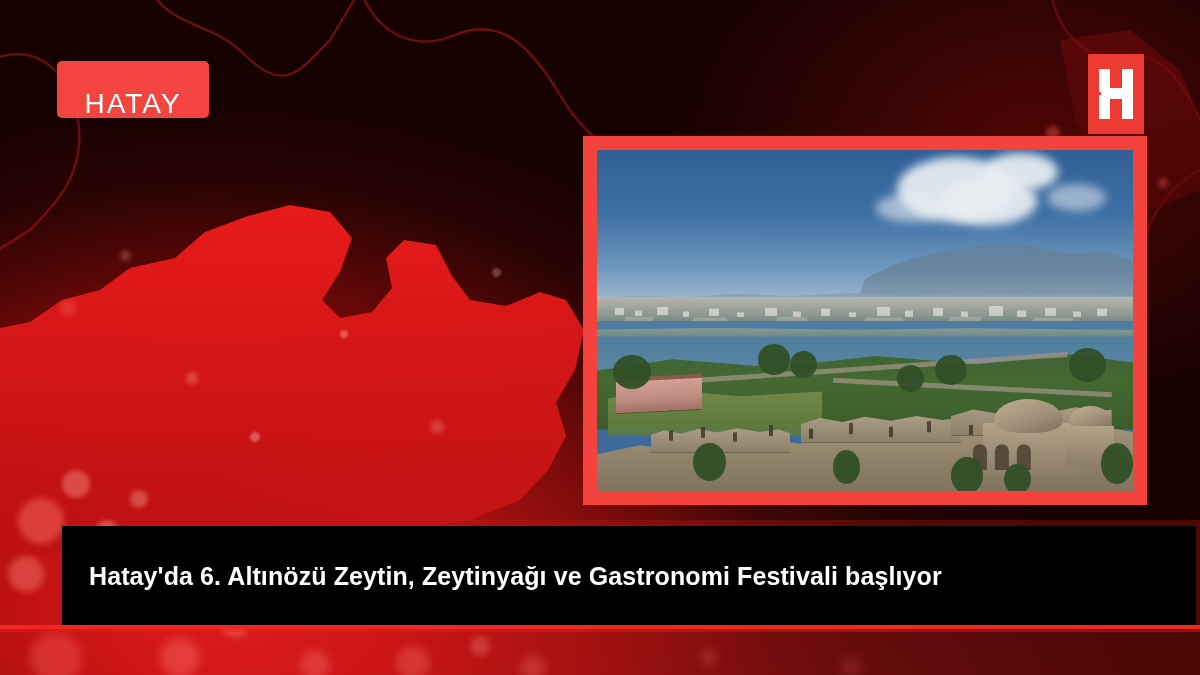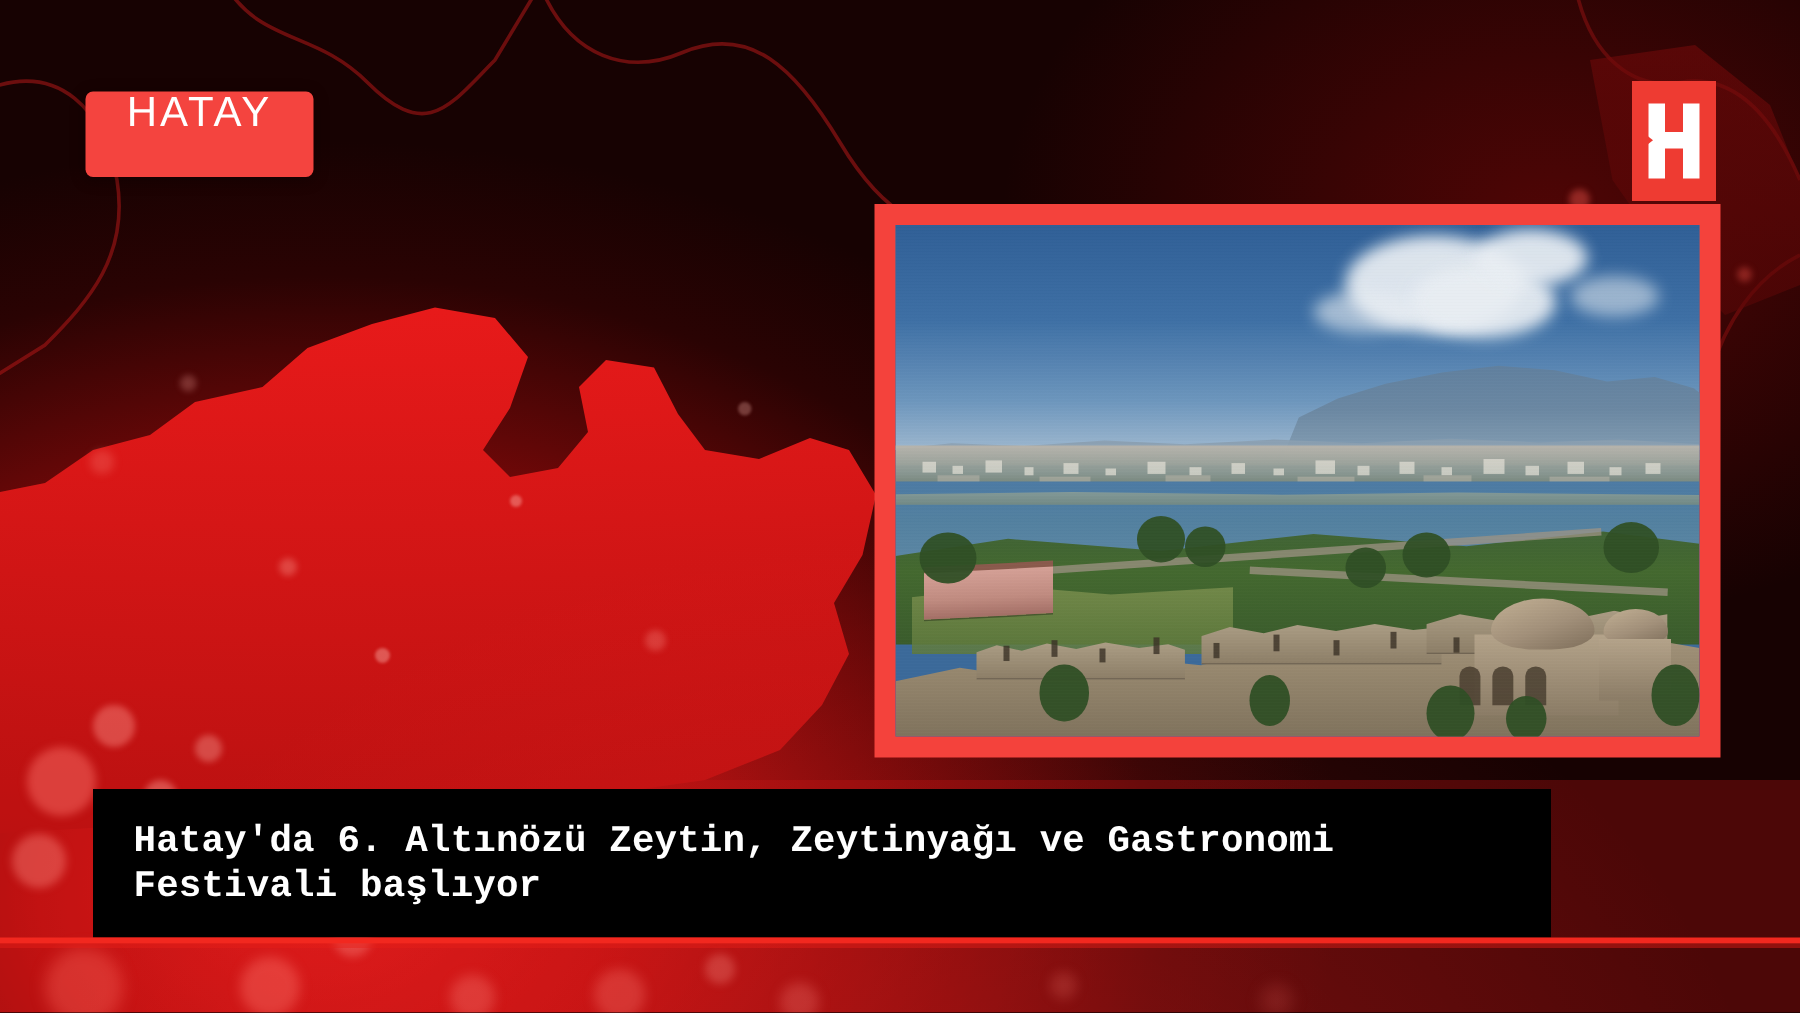--- a/index.html
+++ b/index.html
@@ -28,21 +28,21 @@
 
   
   .bokeh { position:absolute; border-radius:50%; pointer-events:none; }
 
   
   .badge {
     position:absolute; left:57px; top:61px;
     width:152px; height:57px;
     background:#f4443f;
     border-radius:5px;
-    display:flex; align-items:flex-start; justify-content:center;
+    display:flex; align-items:flex-end; justify-content:center;
     box-shadow:0 2px 10px rgba(0,0,0,.25);
   }
   .badge span {
     color:#ffffff; font-size:28px; letter-spacing:2.0px;
     font-weight:400; line-height:1;
   }
 
   
   .logo {
     position:absolute; left:1088px; top:54px;
@@ -137,23 +137,23 @@
     position:absolute; background:#9e9384; opacity:.75;
   }
   .ph-grain { position:absolute; inset:0; opacity:.16;
     background-image:
       repeating-linear-gradient(0deg, rgba(255,255,255,.06) 0 1px, rgba(0,0,0,.05) 1px 2px);
   }
 
   
   .headline-bar {
     position:absolute; left:62px; top:526px;
-    width:972px; height:99px;
+    width:1134px; height:99px;
     background:#000000;
-    display:flex; align-items:center;font-family:Liberation Mono, monospace;
+    display:flex; align-items:center;
   }
   .headline-text {
     color:#ffffff; font-size:25px; font-weight:700; line-height:30px;
     padding:0 0 0 27px; letter-spacing:.1px;
     max-width:1000px;
   }
   .red-underline {
     position:absolute; left:0; top:625px; width:1200px; height:4px;
     background:#f2281f;
   }

